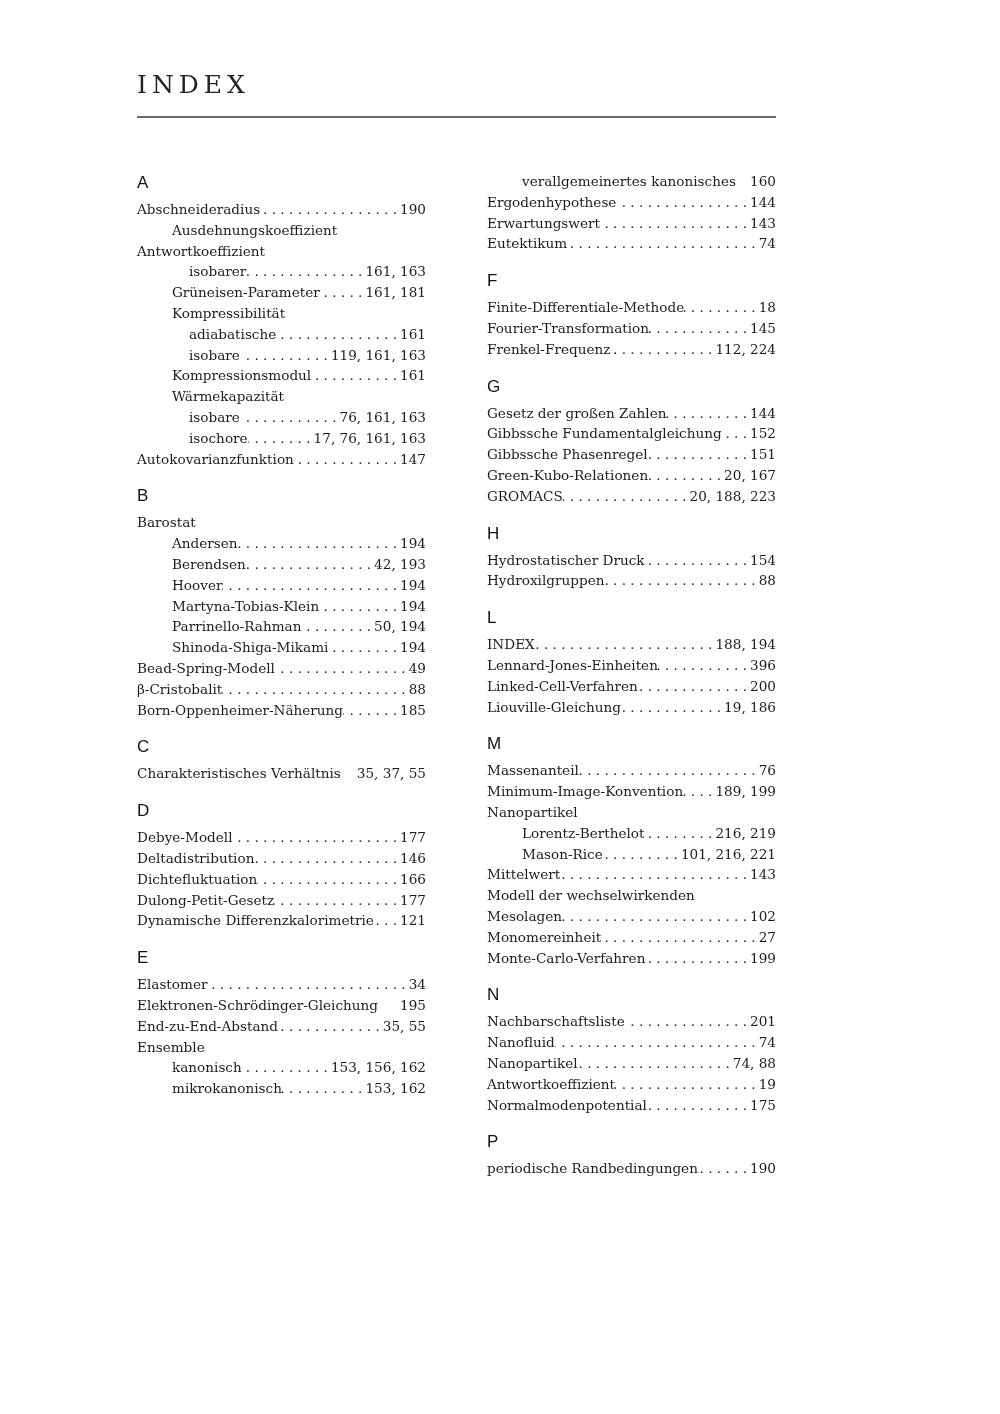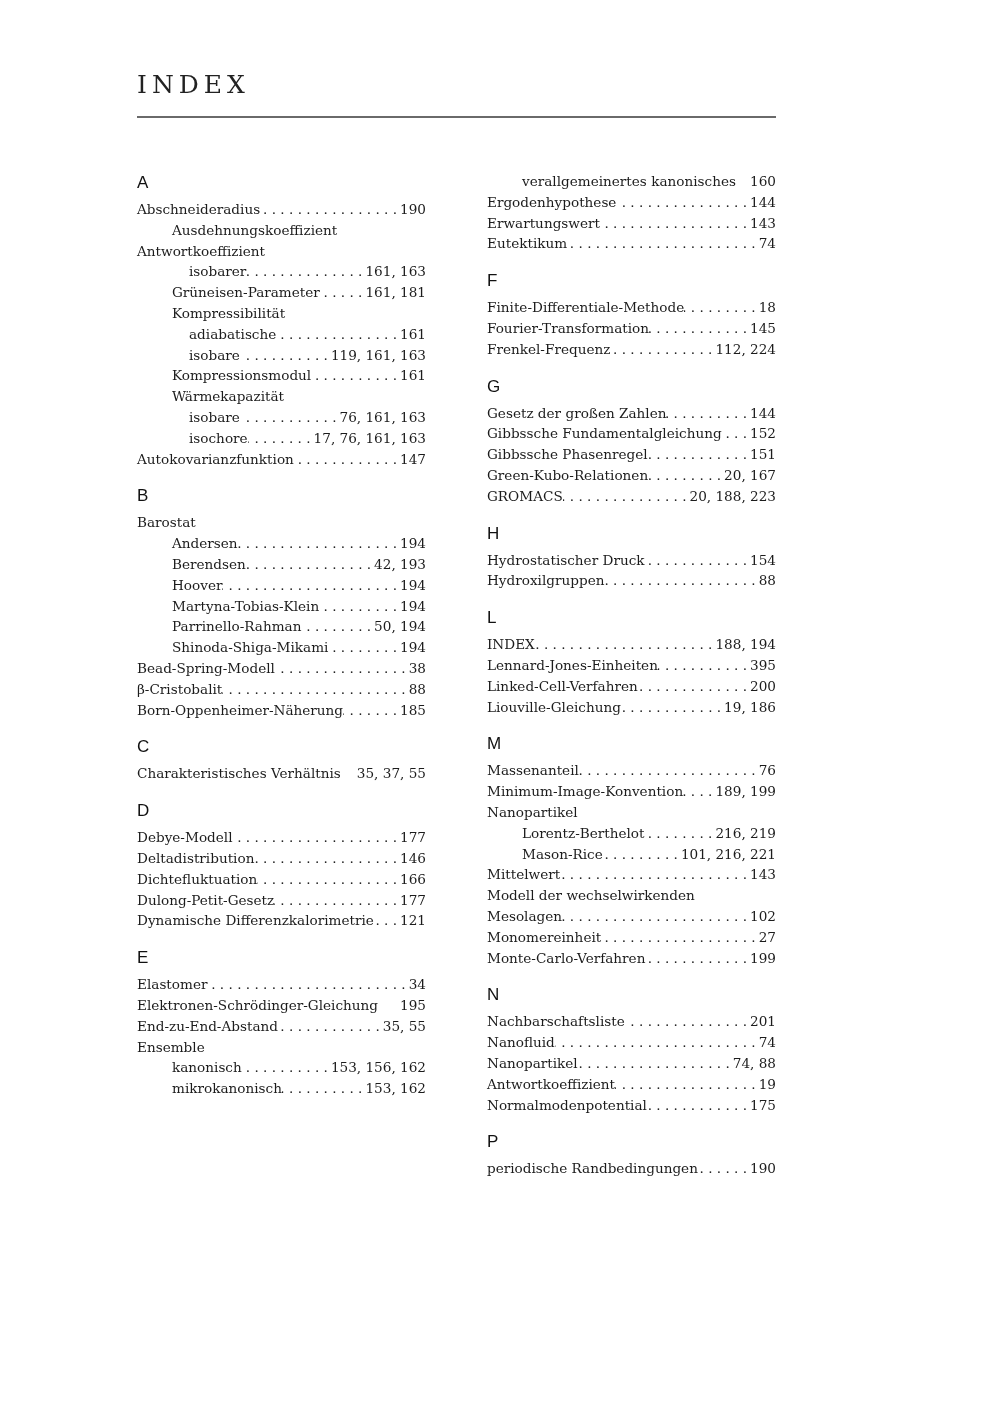--- a/index.html
+++ b/index.html
@@ -194,21 +194,21 @@
   <div class="entry indent-1">
     <span class="txt">Shinoda-Shiga-Mikami</span>
     <span class="leader"></span>
     <span class="pg">194</span>
   </div>
 
 
   <div class="entry indent-0">
     <span class="txt">Bead-Spring-Modell</span>
     <span class="leader"></span>
-    <span class="pg">38</span>
+    <span class="pg">49</span>
   </div>
 
   <div class="entry indent-0">
     <span class="txt">β-Cristobalit</span>
     <span class="leader"></span>
     <span class="pg">88</span>
   </div>
 
   <div class="entry indent-0">
     <span class="txt">Born-Oppenheimer-Näherung</span>
@@ -406,21 +406,21 @@
 
   <div class="entry indent-0">
     <span class="txt">INDEX</span>
     <span class="leader"></span>
     <span class="pg">188, 194</span>
   </div>
 
   <div class="entry indent-0">
     <span class="txt">Lennard-Jones-Einheiten</span>
     <span class="leader"></span>
-    <span class="pg">395</span>
+    <span class="pg">396</span>
   </div>
 
   <div class="entry indent-0">
     <span class="txt">Linked-Cell-Verfahren</span>
     <span class="leader"></span>
     <span class="pg">200</span>
   </div>
 
   <div class="entry indent-0">
     <span class="txt">Liouville-Gleichung</span>

